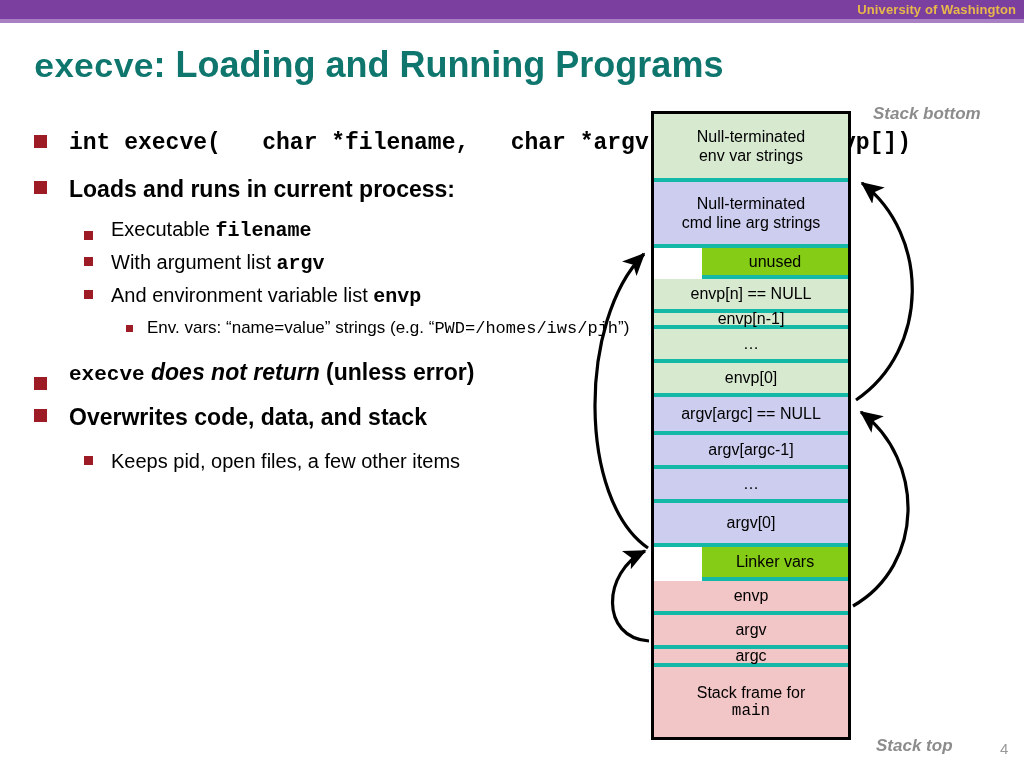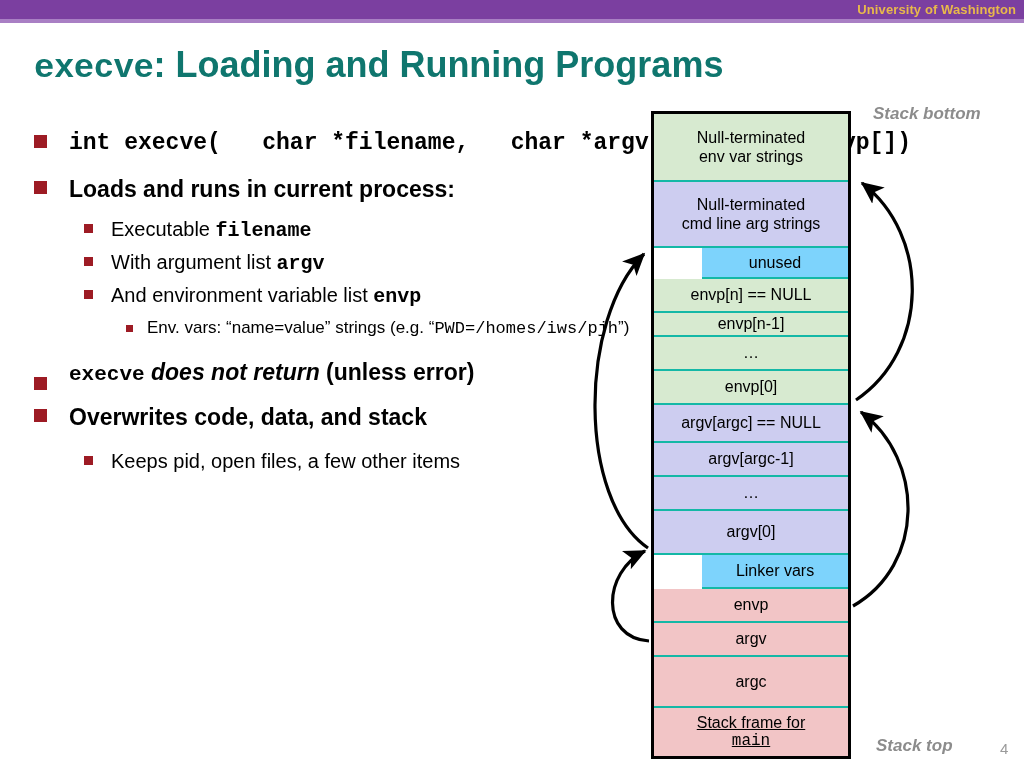--- a/index.html
+++ b/index.html
@@ -130,42 +130,42 @@
   
   #stack {
     position: absolute;
     left: 651px;
     top: 111px;
     width: 200px;
     border: 3px solid #000;
     box-sizing: border-box;
   }
   .cell {
-    border-bottom: 2px solid #14b8a6;
+    border-bottom: 4px solid #14b8a6;
     box-sizing: border-box;
     display: flex;
     flex-direction: column;
     align-items: center;
     justify-content: center;
     font-size: 16px;
     line-height: 1.2;
     text-align: center;
     color: #000;
     padding: 0 2px;
     white-space: nowrap;
   }
   .cell:last-child { border-bottom: none; }
   .cell .ln { display: block; }
   .cell .mono-ln {
     font-family: "Liberation Mono", "DejaVu Sans Mono", monospace;
     font-size: 16px;
   }
   .c-green  { background: #d7ead0; }
   .c-purple { background: #cdcdf0; }
-  .c-gray   { background: #7dd3fc; margin-left: 48px; }
+  .c-gray   { background: #84cc16; margin-left: 48px; }
   .c-pink   { background: #f2c5c6; }
 
   
   .side-label {
     position: absolute;
     font-size: 17px;
     font-weight: bold;
     font-style: italic;
     color: #8c8c8c;
     white-space: nowrap;
@@ -204,21 +204,21 @@
   <div class="row l1">
     <div class="mark"></div>
     <div class="body code-blk"><span class="ln">int execve(</span><span class="ln">   char *filename,</span><span class="ln">   char *argv[],</span><span class="ln">   char *envp[]</span><span class="ln">)</span></div>
   </div>
 
   <div class="row l1" style="margin-top:12px;">
     <div class="mark"></div>
     <div class="body">Loads and runs in current process:</div>
   </div>
 
-  <div class="row l2" style="margin-top:8px;">
+  <div class="row l2" style="margin-top:8px;align-items:center;">
     <div class="mark"></div>
     <div class="body"><span>Executable </span><span class="code code-b">filename</span></div>
   </div>
 
   <div class="row l2">
     <div class="mark"></div>
     <div class="body"><span>With argument list </span><span class="code code-b">argv</span></div>
   </div>
 
   <div class="row l2">
@@ -259,21 +259,21 @@
     <div class="cell c-purple" style="height: 66px;">
       <span class="ln">Null-terminated</span>
       <span class="ln">cmd line arg strings</span>
     </div>
     <div class="cell c-gray" style="height: 31px;">
       <span class="ln">unused</span>
     </div>
     <div class="cell c-green" style="height: 34px;">
       <span class="ln">envp[n] == NULL</span>
     </div>
-    <div class="cell c-green" style="height: 24px;">
+    <div class="cell c-green" style="height: 16px;">
       <span class="ln">envp[n-1]</span>
     </div>
     <div class="cell c-green" style="height: 34px;">
       <span class="ln">…</span>
     </div>
     <div class="cell c-green" style="height: 34px;">
       <span class="ln">envp[0]</span>
     </div>
     <div class="cell c-purple" style="height: 38px;">
       <span class="ln">argv[argc] == NULL</span>
@@ -289,24 +289,24 @@
     </div>
     <div class="cell c-gray" style="height: 34px;">
       <span class="ln">Linker vars</span>
     </div>
     <div class="cell c-pink" style="height: 34px;">
       <span class="ln">envp</span>
     </div>
     <div class="cell c-pink" style="height: 34px;">
       <span class="ln">argv</span>
     </div>
-    <div class="cell c-pink" style="height: 51px;">
+    <div class="cell c-pink" style="height: 18px;">
       <span class="ln">argc</span>
     </div>
-    <div class="cell c-pink" style="height: 48px; text-decoration: underline;">
+    <div class="cell c-pink" style="height: 70px;">
       <span class="ln">Stack frame for</span>
       <span class="ln mono-ln">main</span>
     </div>
   </div>
 
 <div class="side-label" id="stack-bottom-label">Stack bottom</div>
 <div class="side-label" id="stack-top-label">Stack top</div>
 <div id="slide-number">4</div>
 
 <svg id="arrows" viewBox="0 0 1024 768">

